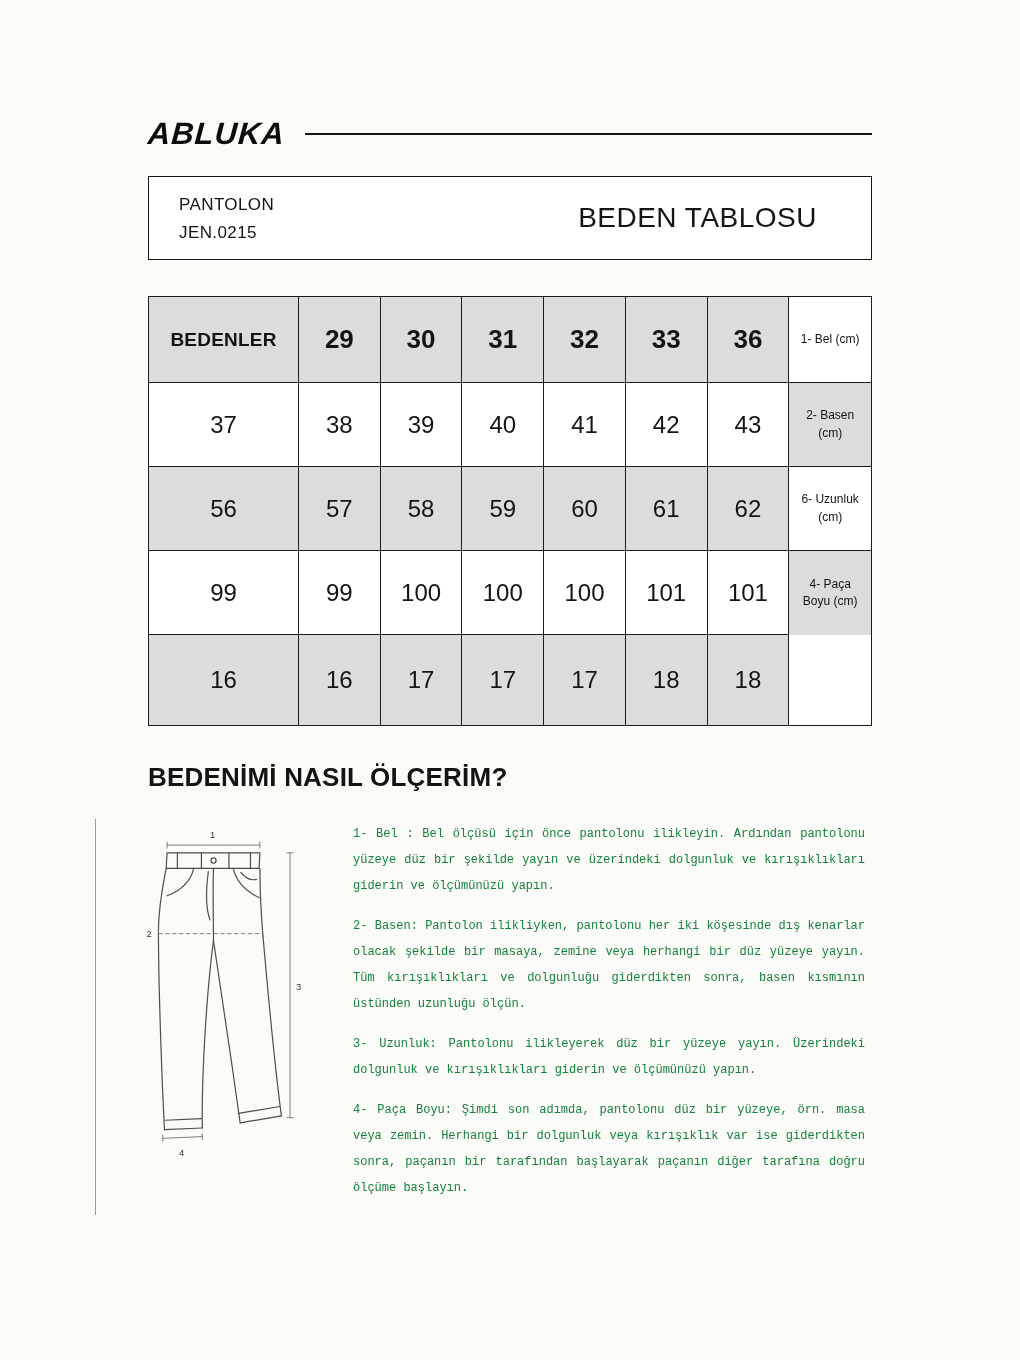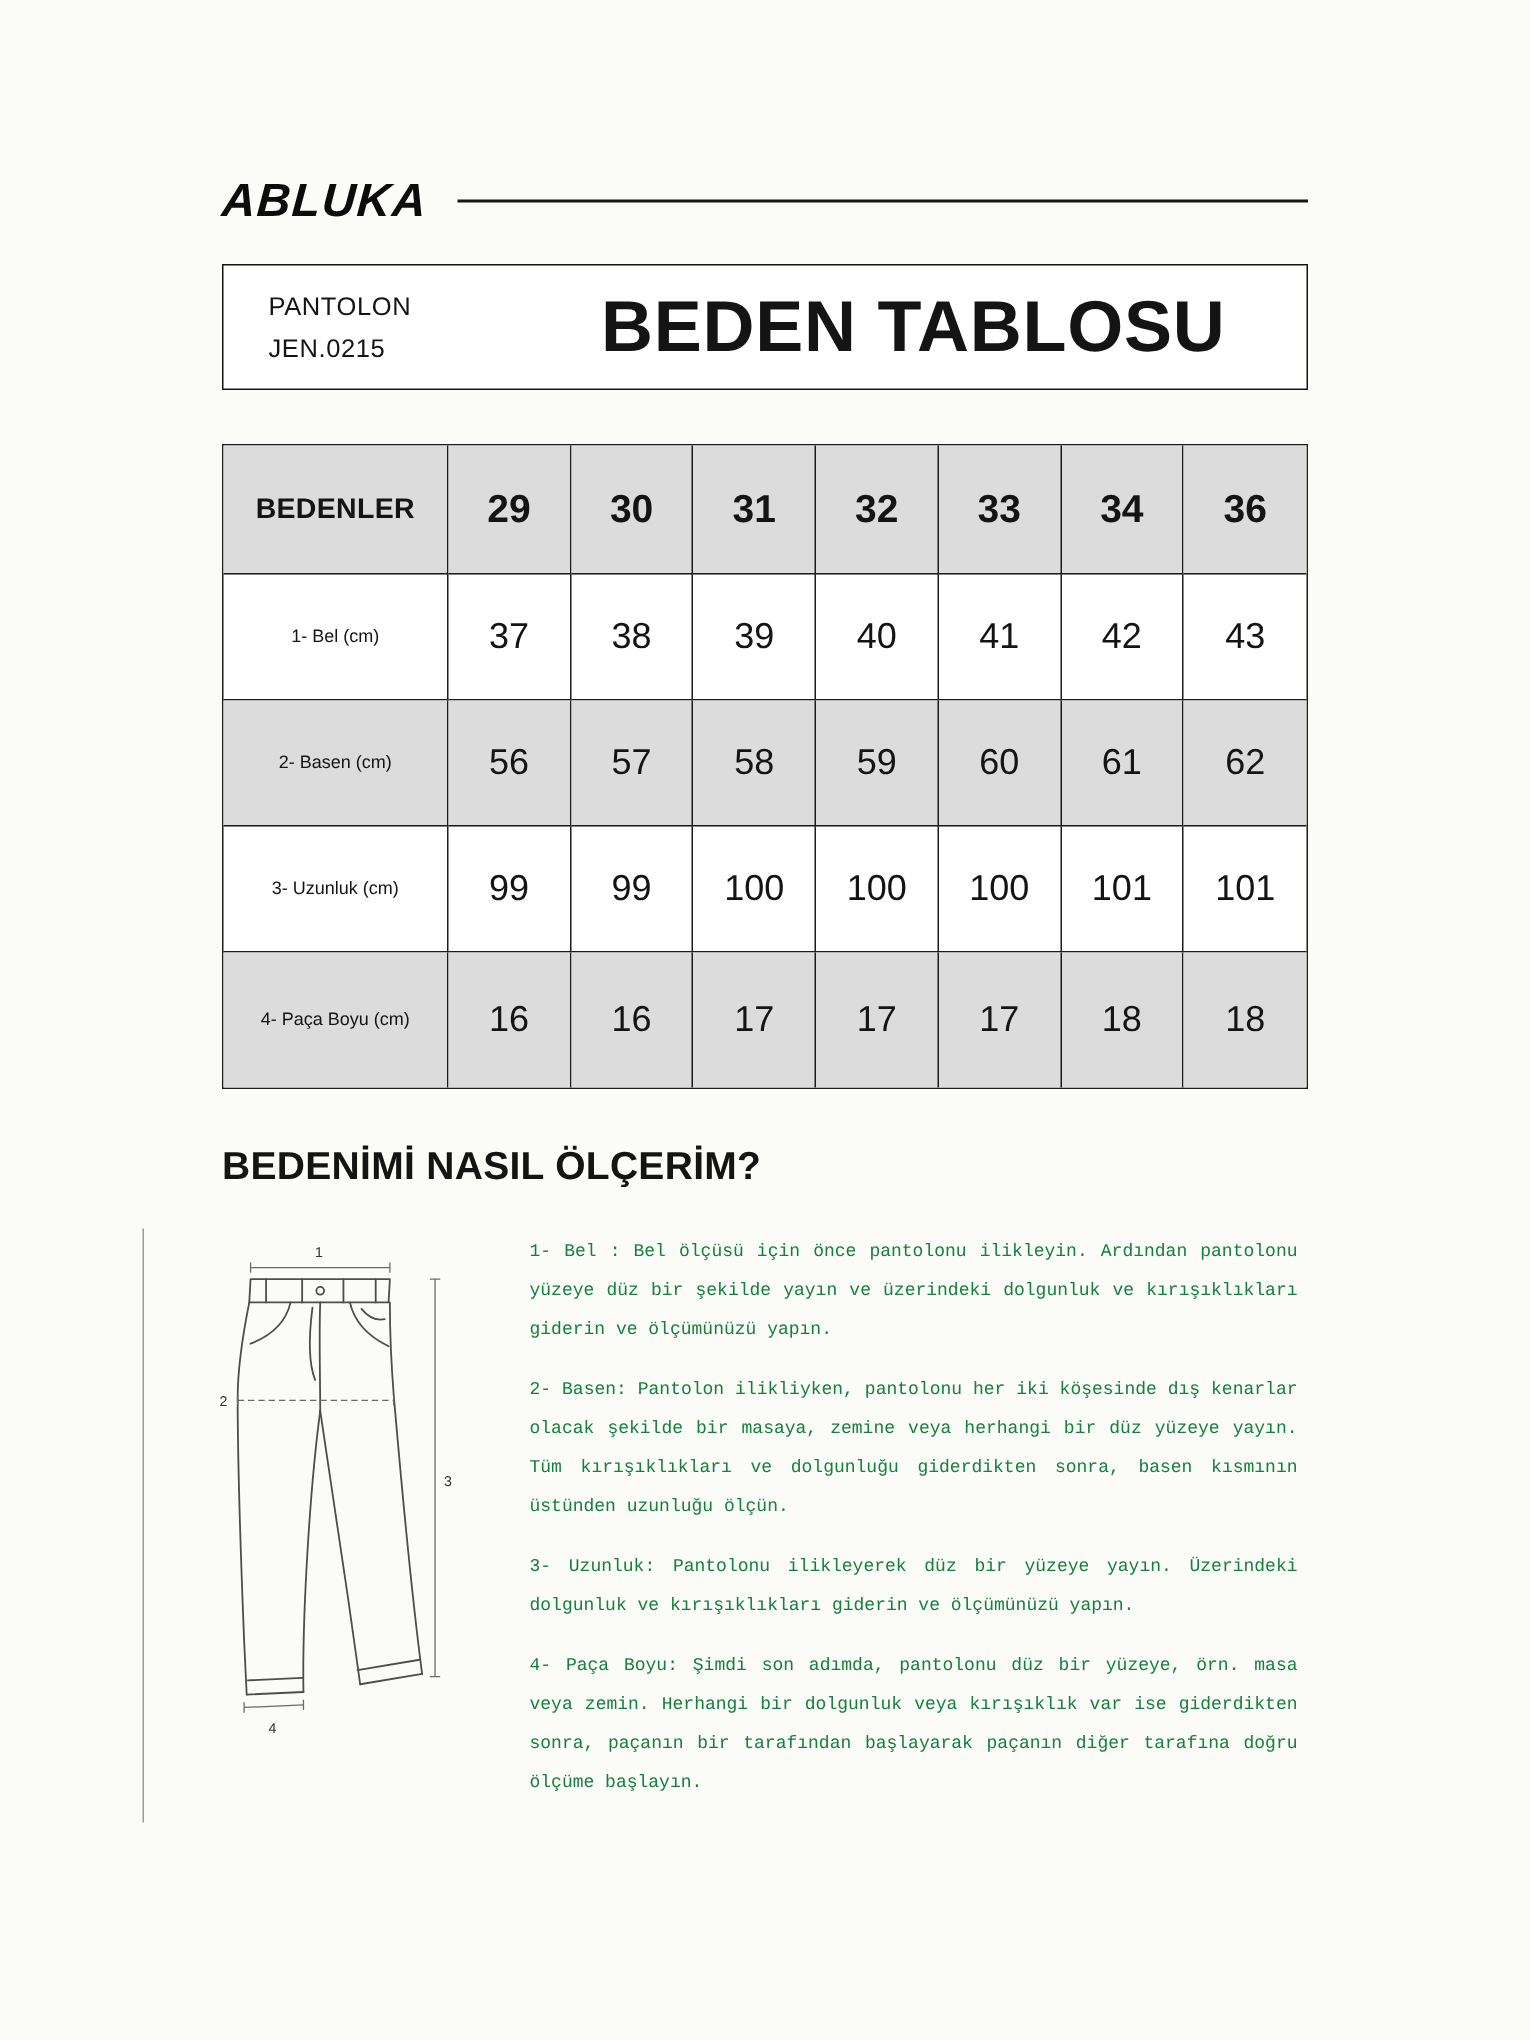--- a/index.html
+++ b/index.html
@@ -10,21 +10,21 @@
 
   
   .brand-row { display:flex; align-items:center; }
   .logo { font-weight:900; font-style:italic; font-size:31px; letter-spacing:1px; color:#0c0c0c; transform:skewX(-4deg); }
   .logo-rule { flex:1; height:2px; background:#161616; margin-left:20px; }
 
   
   .title-box { margin-top:24px; border:1.5px solid #141414; background:#ffffff; height:84px; display:flex; align-items:center; padding:0 30px; }
   .product-meta { font-size:17px; letter-spacing:0.4px; line-height:1; }
   .product-meta .line1 { margin-bottom:11px; }
-  .page-title { margin-left:auto; padding-right:24px; font-size:48px; font-weight:700; letter-spacing:0.5px; white-space:nowrap; }
+  .page-title { margin-left:auto; padding-right:24px; font-size:28px; font-weight:400; letter-spacing:0.5px; white-space:nowrap; }
 
   
   .size-table { margin-top:36px; display:grid; grid-template-columns:150px repeat(7,1fr); grid-template-rows:86px 84px 84px 84px 90px; border:1px solid #1b1b1b; background:#ffffff; }
   .cell { border-right:1px solid #1b1b1b; border-bottom:1px solid #1b1b1b; display:flex; align-items:center; justify-content:center; text-align:center; padding:0 8px; }
   .cell:nth-child(8n) { border-right:none; }
   .size-table .cell:nth-last-child(-n+8) { border-bottom:none; }
   .row-gray { background:#dcdcdc; }
   .th-label { font-weight:700; font-size:19px; letter-spacing:0.2px; }
   .th-num { font-weight:700; font-size:26px; }
   .row-label { font-size:12px; line-height:1.45; }
@@ -58,42 +58,41 @@
     </section>
 
     <section class="size-table">
 
       <div class="cell row-gray th-label">BEDENLER</div>
       <div class="cell row-gray th-num">29</div>
       <div class="cell row-gray th-num">30</div>
       <div class="cell row-gray th-num">31</div>
       <div class="cell row-gray th-num">32</div>
       <div class="cell row-gray th-num">33</div>
-      <div class="cell row-gray th-num">34</div>
       <div class="cell row-gray th-num">36</div>
 
       <div class="cell row-label">1- Bel (cm)</div>
       <div class="cell value">37</div>
       <div class="cell value">38</div>
       <div class="cell value">39</div>
       <div class="cell value">40</div>
       <div class="cell value">41</div>
       <div class="cell value">42</div>
       <div class="cell value">43</div>
 
       <div class="cell row-gray row-label">2- Basen (cm)</div>
       <div class="cell row-gray value">56</div>
       <div class="cell row-gray value">57</div>
       <div class="cell row-gray value">58</div>
       <div class="cell row-gray value">59</div>
       <div class="cell row-gray value">60</div>
       <div class="cell row-gray value">61</div>
       <div class="cell row-gray value">62</div>
 
-      <div class="cell row-label">3- Uzunluk (cm)</div>
+      <div class="cell row-label">6- Uzunluk (cm)</div>
       <div class="cell value">99</div>
       <div class="cell value">99</div>
       <div class="cell value">100</div>
       <div class="cell value">100</div>
       <div class="cell value">100</div>
       <div class="cell value">101</div>
       <div class="cell value">101</div>
 
       <div class="cell row-gray row-label">4- Paça Boyu (cm)</div>
       <div class="cell row-gray value">16</div>

